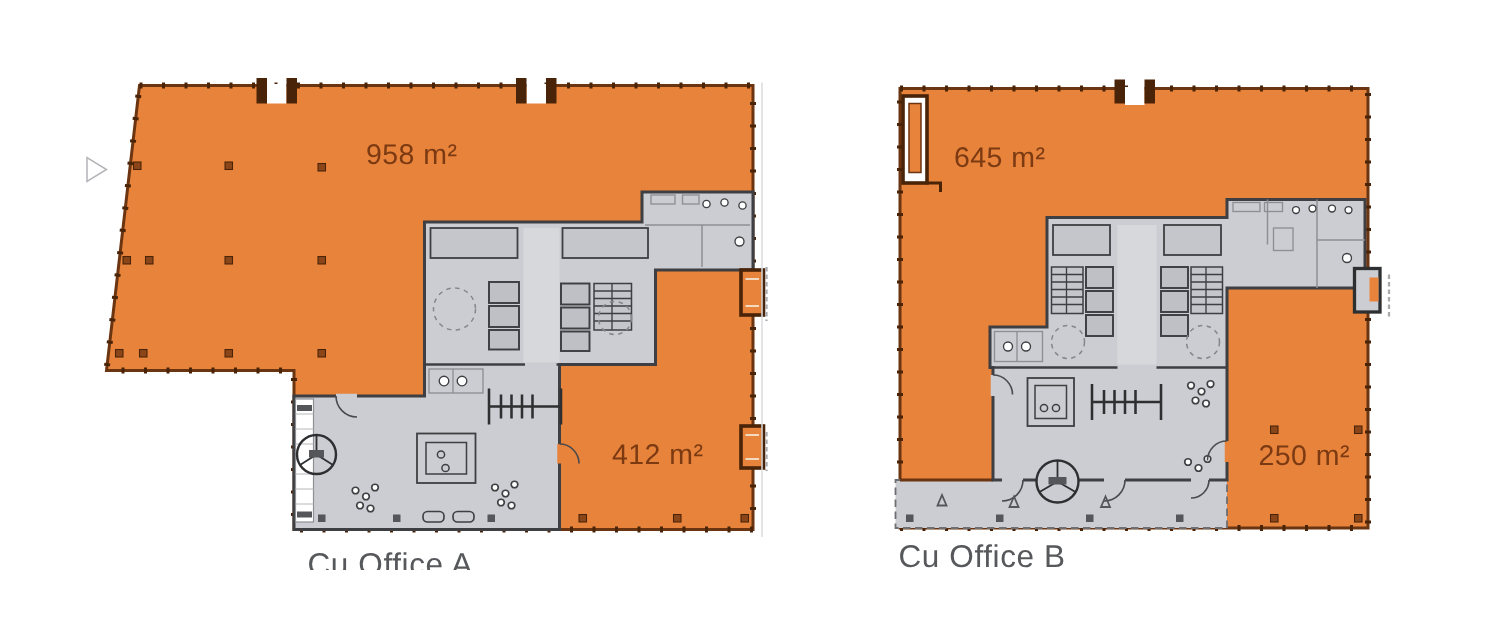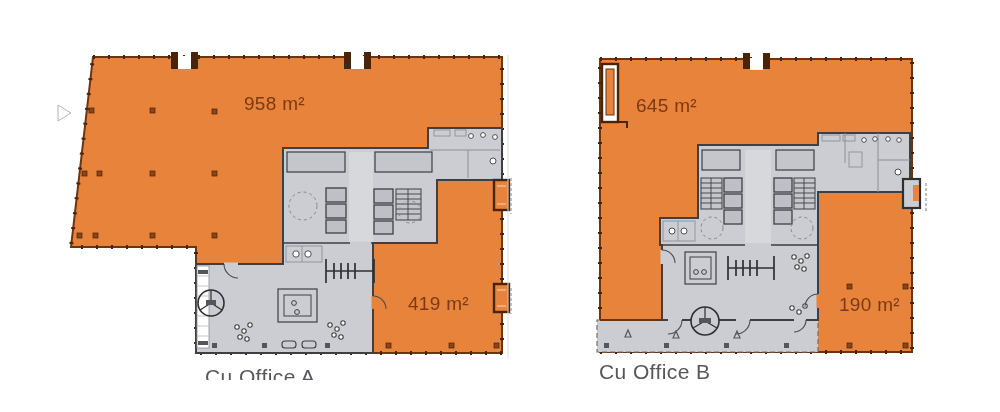--- a/index.html
+++ b/index.html
@@ -285,18 +285,18 @@
     <g class="w-tick" stroke-width="0.7">
       <rect class="c-col" x="847" y="284" width="5" height="5"></rect>
           <rect class="c-col" x="903" y="284" width="5" height="5"></rect>
       <rect class="c-col" x="847" y="343" width="5" height="5"></rect>
           <rect class="c-col" x="903" y="343" width="5" height="5"></rect>
     </g>
   </g>
 </svg>
 
   <div class="txt area-label" style="left:244px;top:93px;">958 m²</div>
-  <div class="txt area-label" style="left:408px;top:293px;">419 m²</div>
+  <div class="txt area-label" style="left:408px;top:293px;">412 m²</div>
   <div class="txt area-label" style="left:636px;top:95px;">645 m²</div>
-  <div class="txt area-label" style="left:839px;top:294px;">190 m²</div>
+  <div class="txt area-label" style="left:839px;top:294px;">250 m²</div>
   <div class="txt plan-label" style="left:599px;top:360px;">Cu Office B</div>
   <div class="txt plan-label" style="left:205px;top:365px;">Cu Office A</div>
 </div>
 
 </body></html>

